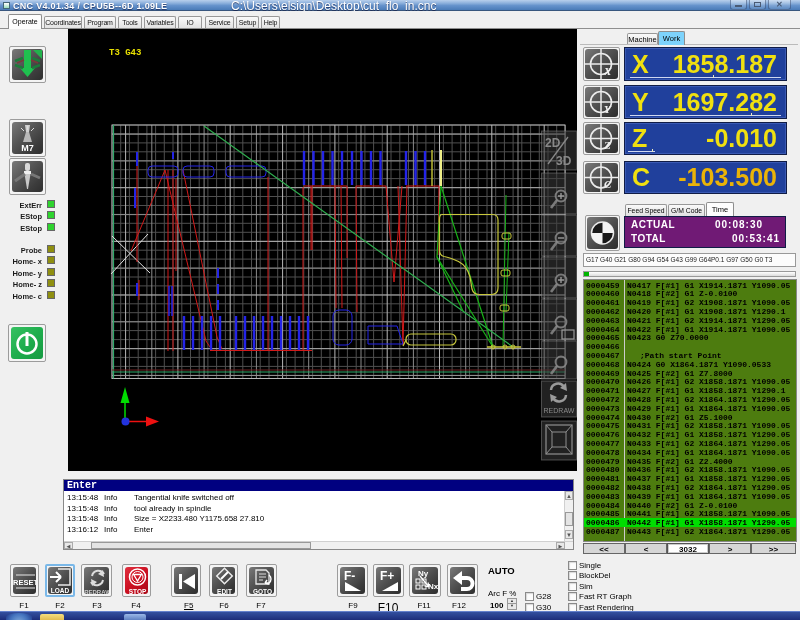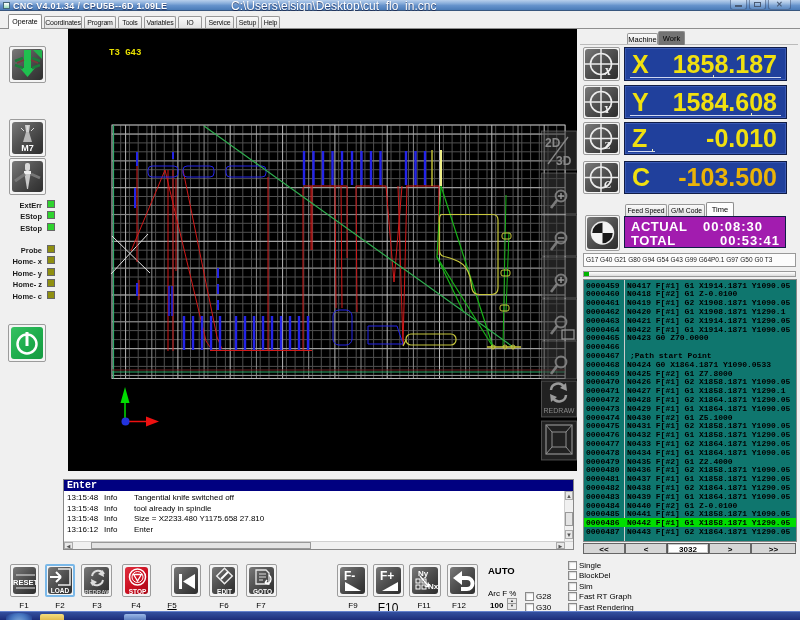--- a/index.html
+++ b/index.html
@@ -363,21 +363,21 @@
    <div style="height:9px;margin-top:4px;background:#e8e8e8;border:1px solid #aaa;font-size:6px;line-height:8px;text-align:center;color:#555;">▼</div>
  </div>
  <div class="abs" style="left:0;top:61px;width:509px;height:8px;background:#f0f0f0;border-top:1px solid #d0d0d0;">
    <div class="abs" style="left:0;top:0;width:9px;height:7px;background:#e8e8e8;border:1px solid #aaa;font-size:5px;line-height:6px;text-align:center;color:#555;">◀</div>
    <div class="abs" style="left:27px;top:0;width:220px;height:7px;background:#e4e4e4;border:1px solid #999;"></div>
    <div class="abs" style="left:492px;top:0;width:9px;height:7px;background:#e8e8e8;border:1px solid #aaa;font-size:5px;line-height:6px;text-align:center;color:#555;">▶</div>
  </div>
 </div>
 
 <div class="abs" style="left:627px;top:33px;width:31px;height:12px;background:linear-gradient(#fafafa,#e0e0e0);border:1px solid #989898;border-bottom:none;border-radius:2px 2px 0 0;font-size:7.5px;line-height:12px;text-align:center;">Machine</div>
-<div class="abs" style="left:658px;top:31px;width:27px;height:14px;background:#737373;border:1px solid #8e8e8e;border-bottom:none;border-radius:2px 2px 0 0;font-size:7.5px;line-height:13px;text-align:center;z-index:4;">Work</div>
+<div class="abs" style="left:658px;top:31px;width:27px;height:14px;background:#7dd3fc;border:1px solid #8e8e8e;border-bottom:none;border-radius:2px 2px 0 0;font-size:7.5px;line-height:13px;text-align:center;z-index:4;">Work</div>
 <div class="abs" style="left:580px;top:44px;width:218px;height:1px;background:#bbb;"></div>
 <div class="tbtn" style="left:583px;top:47px;width:37px;height:34px;padding:1px;">
 <div class="inner"><svg width="33" height="30" viewBox="0 0 33 30">
 <circle cx="16" cy="15.0" r="10.5" fill="none" stroke="#ececec" stroke-width="1.6"></circle>
 <line x1="16" y1="0" x2="16" y2="30" stroke="#ececec" stroke-width="1.5"></line>
 <line x1="0" y1="15.0" x2="33" y2="15.0" stroke="#ececec" stroke-width="1.5"></line>
 <text x="19" y="25.5" font-size="11" font-style="italic" font-weight="bold" fill="#f0f0f0" font-family="Liberation Serif">X</text>
 </svg></div>
   </div>
 <div class="abs" style="left:624px;top:47px;width:163px;height:34px;background:#20409c;border:1px solid #101c46;box-shadow:inset 0 0 0 1px #3a5ab4;">
@@ -389,21 +389,21 @@
 <div class="tbtn" style="left:583px;top:84.5px;width:37px;height:34px;padding:1px;">
 <div class="inner"><svg width="33" height="30" viewBox="0 0 33 30">
 <circle cx="16" cy="15.0" r="10.5" fill="none" stroke="#ececec" stroke-width="1.6"></circle>
 <line x1="16" y1="0" x2="16" y2="30" stroke="#ececec" stroke-width="1.5"></line>
 <line x1="0" y1="15.0" x2="33" y2="15.0" stroke="#ececec" stroke-width="1.5"></line>
 <text x="19" y="25.5" font-size="11" font-style="italic" font-weight="bold" fill="#f0f0f0" font-family="Liberation Serif">Y</text>
 </svg></div>
   </div>
 <div class="abs" style="left:624px;top:84.5px;width:163px;height:34px;background:#20409c;border:1px solid #101c46;box-shadow:inset 0 0 0 1px #3a5ab4;">
 <div class="abs" style="left:7px;top:1px;font-size:25px;font-weight:bold;color:#f0e010;line-height:30px;">Y</div>
-<div class="abs" style="right:9px;top:1px;font-size:25px;font-weight:bold;color:#f0e010;line-height:30px;">1584.608</div>
+<div class="abs" style="right:9px;top:1px;font-size:25px;font-weight:bold;color:#f0e010;line-height:30px;">1697.282</div>
 </div>
 <div class="abs" style="left:630px;top:114.5px;width:151px;height:1px;background:#cfd8f0;"></div>
 <div class="abs" style="left:750.8px;top:112.5px;width:1px;height:3px;background:#e8e8c0;"></div>
 <div class="tbtn" style="left:583px;top:122px;width:37px;height:33px;padding:1px;">
 <div class="inner"><svg width="33" height="29" viewBox="0 0 33 29">
 <circle cx="16" cy="14.5" r="10.5" fill="none" stroke="#ececec" stroke-width="1.6"></circle>
 <line x1="16" y1="0" x2="16" y2="29" stroke="#ececec" stroke-width="1.5"></line>
 <line x1="0" y1="14.5" x2="33" y2="14.5" stroke="#ececec" stroke-width="1.5"></line>
 <text x="19" y="25.0" font-size="11" font-style="italic" font-weight="bold" fill="#f0f0f0" font-family="Liberation Serif">Z</text>
 </svg></div>
@@ -429,41 +429,41 @@
 <div class="abs" style="left:625px;top:204px;width:42px;height:12px;background:linear-gradient(#fafafa,#e0e0e0);border:1px solid #989898;border-bottom:none;border-radius:2px 2px 0 0;font-size:6.8px;line-height:12px;text-align:center;white-space:nowrap;overflow:hidden;">Feed Speed</div>
 <div class="abs" style="left:668px;top:204px;width:37px;height:12px;background:linear-gradient(#fafafa,#e0e0e0);border:1px solid #989898;border-bottom:none;border-radius:2px 2px 0 0;font-size:6.8px;line-height:12px;text-align:center;white-space:nowrap;overflow:hidden;">G/M Code</div>
 <div class="abs" style="left:706px;top:202px;width:28px;height:14px;background:#fdfdfd;border:1px solid #8e8e8e;border-bottom:none;border-radius:2px 2px 0 0;font-size:7.5px;line-height:13px;text-align:center;z-index:4;">Time</div>
 <div class="tbtn" style="left:585px;top:215px;width:35px;height:36px;padding:1px;">
 <div class="inner"><svg width="31" height="32" viewBox="0 0 31 32">
 <circle cx="15.5" cy="16" r="11" fill="#181818" stroke="#e8e8e8" stroke-width="1.5"></circle>
 <path d="M15.5 16 L15.5 5 A11 11 0 0 1 26.5 16 Z" fill="#f2f2f2"></path>
 <path d="M15.5 16 L15.5 27 A11 11 0 0 1 4.5 16 Z" fill="#f2f2f2"></path>
 </svg></div>
   </div>
-<div class="abs" style="left:624px;top:216px;width:162px;height:32px;background:#a21caf;border:1px solid #101c46;color:#fff;font-weight:bold;font-size:13px;">
+<div class="abs" style="left:624px;top:216px;width:162px;height:32px;background:#701a75;border:1px solid #101c46;color:#fff;font-weight:bold;font-size:10px;">
 <div class="abs" style="left:6px;top:2px;letter-spacing:0.5px;">ACTUAL</div>
     <div class="abs" style="right:22px;top:2px;letter-spacing:1px;">00:08:30</div>
 <div class="abs" style="left:6px;top:16px;letter-spacing:0.5px;">TOTAL</div>
     <div class="abs" style="right:5px;top:16px;letter-spacing:1px;">00:53:41</div>
 </div>
 <div class="abs" style="left:583px;top:253px;width:213px;height:14px;background:#fcfcfc;border:1px solid #999;font-size:6.5px;color:#222;padding:2px 0 0 2px;">G17 G40 G21 G80 G94 G54 G43 G99 G64P0.1 G97 G50 G0 T3</div>
 <div class="abs" style="left:583px;top:271px;width:213px;height:6px;background:linear-gradient(#fff,#ddd);border:1px solid #999;">
     <div class="abs" style="left:0;top:0;width:5px;height:4px;background:#00b400;"></div>
   </div>
-<div class="abs" style="left:583px;top:279px;width:214px;height:263px;background:#0f766e;border:1px solid #888;overflow:hidden;font-family:'Liberation Mono',monospace;font-weight:bold;font-size:8px;color:#000;">
+<div class="abs" style="left:583px;top:279px;width:214px;height:263px;background:#4d7c0f;border:1px solid #888;overflow:hidden;font-family:'Liberation Mono',monospace;font-weight:bold;font-size:8px;color:#000;">
 <div class="abs" style="left:40px;top:0;width:1px;height:263px;background:#ccc;"></div>
 <div class="abs" style="left:0;top:0.5px;width:214px;height:9px;white-space:pre;"><span style="position:absolute;left:2px;">0000459</span><span style="position:absolute;left:43px;">N0417 F[#1] G1 X1914.1871 Y1090.05</span></div>
 <div class="abs" style="left:0;top:9.3px;width:214px;height:9px;white-space:pre;"><span style="position:absolute;left:2px;">0000460</span><span style="position:absolute;left:43px;">N0418 F[#2] G1 Z-0.0100</span></div>
 <div class="abs" style="left:0;top:18.1px;width:214px;height:9px;white-space:pre;"><span style="position:absolute;left:2px;">0000461</span><span style="position:absolute;left:43px;">N0419 F[#1] G2 X1908.1871 Y1090.05</span></div>
 <div class="abs" style="left:0;top:26.9px;width:214px;height:9px;white-space:pre;"><span style="position:absolute;left:2px;">0000462</span><span style="position:absolute;left:43px;">N0420 F[#1] G1 X1908.1871 Y1290.1</span></div>
 <div class="abs" style="left:0;top:35.7px;width:214px;height:9px;white-space:pre;"><span style="position:absolute;left:2px;">0000463</span><span style="position:absolute;left:43px;">N0421 F[#1] G2 X1914.1871 Y1290.05</span></div>
 <div class="abs" style="left:0;top:44.5px;width:214px;height:9px;white-space:pre;"><span style="position:absolute;left:2px;">0000464</span><span style="position:absolute;left:43px;">N0422 F[#1] G1 X1914.1871 Y1090.05</span></div>
 <div class="abs" style="left:0;top:53.3px;width:214px;height:9px;white-space:pre;"><span style="position:absolute;left:2px;">0000465</span><span style="position:absolute;left:43px;">N0423 G0 Z70.0000</span></div>
 <div class="abs" style="left:0;top:62.1px;width:214px;height:9px;white-space:pre;"><span style="position:absolute;left:2px;">0000466</span><span style="position:absolute;left:43px;"></span></div>
-<div class="abs" style="left:0;top:70.9px;width:214px;height:9px;white-space:pre;"><span style="position:absolute;left:2px;">0000467</span><span style="position:absolute;left:46px;">;Path start Point</span></div>
+<div class="abs" style="left:0;top:70.9px;width:214px;height:9px;white-space:pre;"><span style="position:absolute;left:2px;">0000467</span><span style="position:absolute;left:56px;">;Path start Point</span></div>
 <div class="abs" style="left:0;top:79.7px;width:214px;height:9px;white-space:pre;"><span style="position:absolute;left:2px;">0000468</span><span style="position:absolute;left:43px;">N0424 G0 X1864.1871 Y1090.0533</span></div>
 <div class="abs" style="left:0;top:88.5px;width:214px;height:9px;white-space:pre;"><span style="position:absolute;left:2px;">0000469</span><span style="position:absolute;left:43px;">N0425 F[#2] G1 Z7.8000</span></div>
 <div class="abs" style="left:0;top:97.3px;width:214px;height:9px;white-space:pre;"><span style="position:absolute;left:2px;">0000470</span><span style="position:absolute;left:43px;">N0426 F[#1] G2 X1858.1871 Y1090.05</span></div>
 <div class="abs" style="left:0;top:106.1px;width:214px;height:9px;white-space:pre;"><span style="position:absolute;left:2px;">0000471</span><span style="position:absolute;left:43px;">N0427 F[#1] G1 X1858.1871 Y1290.1</span></div>
 <div class="abs" style="left:0;top:114.9px;width:214px;height:9px;white-space:pre;"><span style="position:absolute;left:2px;">0000472</span><span style="position:absolute;left:43px;">N0428 F[#1] G2 X1864.1871 Y1290.05</span></div>
 <div class="abs" style="left:0;top:123.7px;width:214px;height:9px;white-space:pre;"><span style="position:absolute;left:2px;">0000473</span><span style="position:absolute;left:43px;">N0429 F[#1] G1 X1864.1871 Y1090.05</span></div>
 <div class="abs" style="left:0;top:132.5px;width:214px;height:9px;white-space:pre;"><span style="position:absolute;left:2px;">0000474</span><span style="position:absolute;left:43px;">N0430 F[#2] G1 Z5.1000</span></div>
 <div class="abs" style="left:0;top:141.3px;width:214px;height:9px;white-space:pre;"><span style="position:absolute;left:2px;">0000475</span><span style="position:absolute;left:43px;">N0431 F[#1] G2 X1858.1871 Y1090.05</span></div>
 <div class="abs" style="left:0;top:150.1px;width:214px;height:9px;white-space:pre;"><span style="position:absolute;left:2px;">0000476</span><span style="position:absolute;left:43px;">N0432 F[#1] G1 X1858.1871 Y1290.05</span></div>
 <div class="abs" style="left:0;top:158.9px;width:214px;height:9px;white-space:pre;"><span style="position:absolute;left:2px;">0000477</span><span style="position:absolute;left:43px;">N0433 F[#1] G2 X1864.1871 Y1290.05</span></div>
@@ -580,21 +580,21 @@
 <div class="tbtn" style="left:447px;top:564px;width:31px;height:33px;">
     <div class="inner" style=""><svg width="27" height="29" viewBox="0 0 27 29">
 <path d="M9 11 H17 A5.5 5.5 0 0 1 17 22 H11" fill="none" stroke="#fff" stroke-width="4"></path>
 <polygon points="3,11 12,4 12,18" fill="#fff"></polygon>
       </svg></div>
   </div>
 <div class="abs" style="left:12px;top:601px;width:24px;text-align:center;font-size:8px;color:#000;">F1</div>
 <div class="abs" style="left:48px;top:601px;width:24px;text-align:center;font-size:8px;color:#000;">F2</div>
 <div class="abs" style="left:85px;top:601px;width:24px;text-align:center;font-size:8px;color:#000;">F3</div>
 <div class="abs" style="left:124px;top:601px;width:24px;text-align:center;font-size:8px;color:#000;">F4</div>
-<div class="abs" style="left:160px;top:601px;width:24px;text-align:center;font-size:8px;color:#000;text-decoration:underline;">F5</div>
+<div class="abs" style="left:184px;top:601px;width:24px;font-size:8px;color:#000;text-decoration:underline;">F5</div>
 <div class="abs" style="left:212px;top:601px;width:24px;text-align:center;font-size:8px;color:#000;">F6</div>
 <div class="abs" style="left:249px;top:601px;width:24px;text-align:center;font-size:8px;color:#000;">F7</div>
 <div class="abs" style="left:341px;top:601px;width:24px;text-align:center;font-size:8px;color:#000;">F9</div>
 <div class="abs" style="left:376px;top:601px;width:24px;text-align:center;font-size:12px;color:#000;">F10</div>
 <div class="abs" style="left:412px;top:601px;width:24px;text-align:center;font-size:8px;color:#000;">F11</div>
 <div class="abs" style="left:447px;top:601px;width:24px;text-align:center;font-size:8px;color:#000;">F12</div>
 
 <div class="abs" style="left:0;top:611px;width:800px;height:9px;background:linear-gradient(#33509f,#1c2d7a);border-top:1px solid #6380cc;">
  <div class="abs" style="left:6px;top:1px;width:26px;height:8px;border-radius:50% 50% 0 0;background:radial-gradient(circle at 50% 130%, #9cc8f0 0%, #4a7ec8 55%, #2a4a9a 85%);opacity:.85;"></div>
  <div class="abs" style="left:40px;top:2px;width:24px;height:7px;background:linear-gradient(#f5de7e,#e0b84a);border-radius:2px 2px 0 0;"></div>

